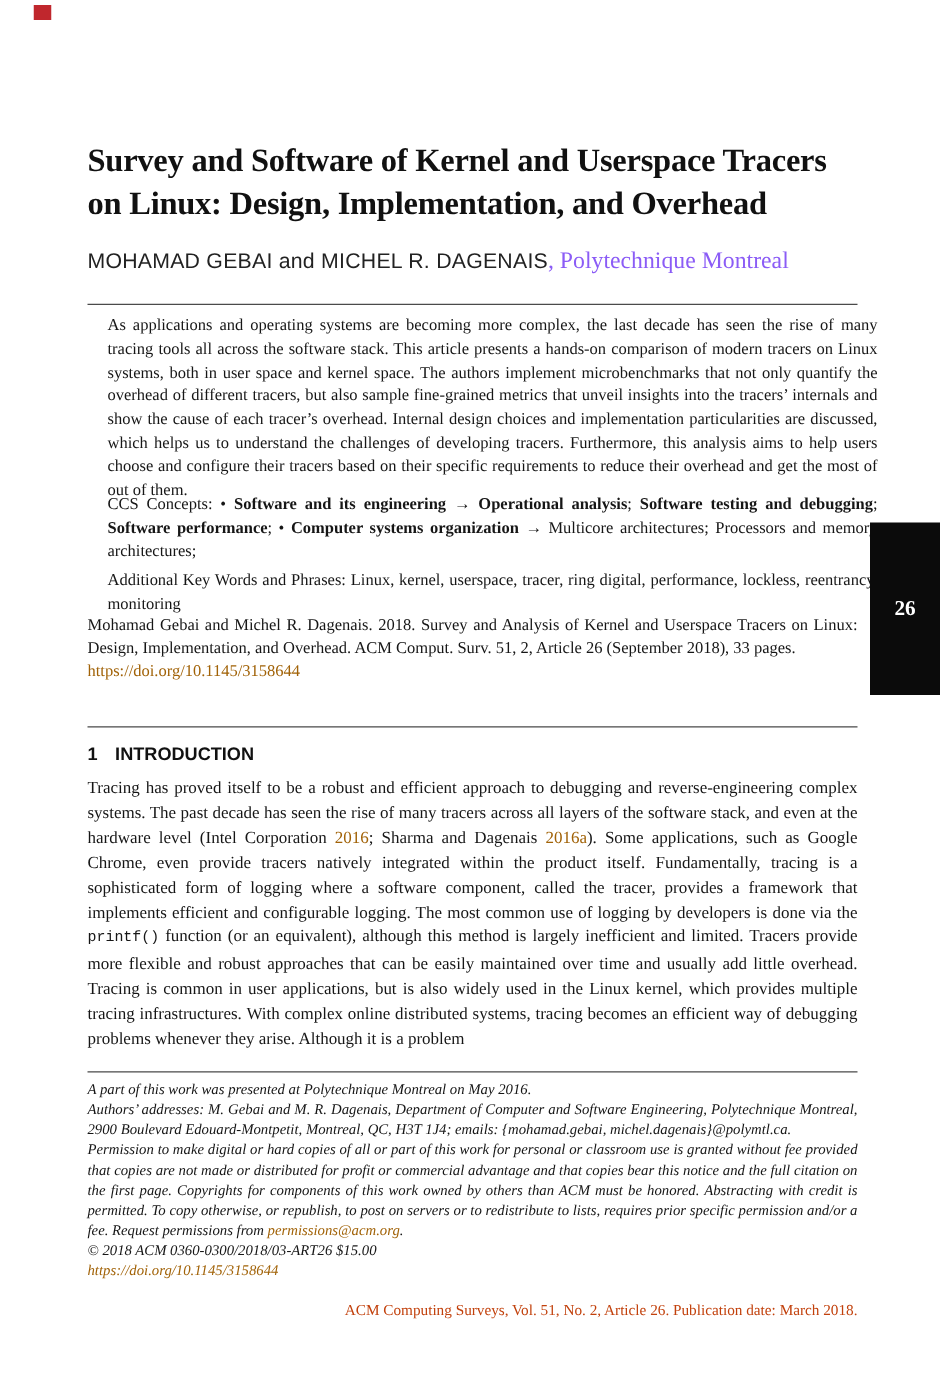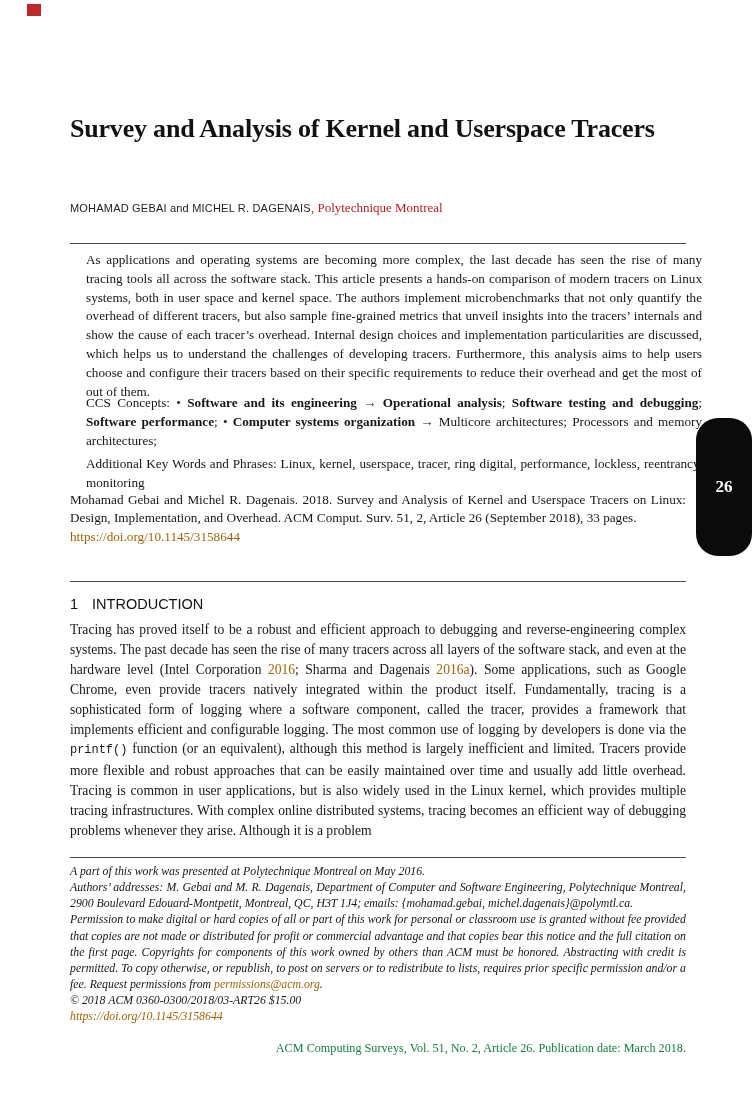--- a/index.html
+++ b/index.html
@@ -9,44 +9,45 @@
   }
   .col{position:absolute;left:70px;width:616px;}
   .justify{text-align:justify;}
   .b{font-weight:bold;}
   .i{}
   .m{font-family:"Liberation Mono","DejaVu Sans Mono",monospace;font-size:0.88em;margin-top:23px;}
   .link{color:#a16207;}
   .corner-marker{position:absolute;left:27px;top:4px;width:14px;height:12px;background:#c0272d;}
   .paper-title{margin:0;font-size:26px;line-height:34px;font-weight:bold;letter-spacing:-0.2px;color:#111;}
   .authors-line{white-space:nowrap;}
-  .author-names{font-family:"Liberation Sans",sans-serif;font-size:11px;letter-spacing:0.2px;color:#222;}
-  .author-affil{font-size:13px;color:#b91c1c;}
+  .author-names{font-family:"Liberation Sans",sans-serif;font-size:17px;letter-spacing:0.2px;color:#222;}
+  .author-affil{font-size:19px;color:#8b5cf6;}
   .rule{position:absolute;left:70px;width:616px;height:0;border-top:1.6px solid #4a4a4a;}
   .body-small{font-size:13.2px;line-height:18.8px;margin-left:16px;}
   .acmref{font-size:13.2px;line-height:18.4px;}
   .acmref-heading{font-weight:bold;}
-  .sechead{font-family:"Liberation Sans",sans-serif;font-weight:normal;font-size:14.5px;color:#111;}
+  .sechead{font-family:"Liberation Sans",sans-serif;font-weight:bold;font-size:14.5px;color:#111;}
   .sec-title{margin-left:14px;}
   .intro-par{font-size:13.6px;line-height:19.9px;}
   .footnotes{font-size:11.8px;line-height:16.15px;font-style:italic;}
-  .footer-cite{font-size:12.2px;text-align:right;color:#15803d;}
+  .footer-cite{font-size:12.2px;text-align:right;color:#c2410c;}
   .article-tab{
     position:absolute;left:696px;top:418px;width:56px;height:138px;background:#0b0b0b;
-    display:flex;align-items:center;justify-content:center;border-radius:22px;
+    display:flex;align-items:center;justify-content:center;
   }
   .article-tab span{color:#ffffff;font-weight:bold;font-size:17px;font-family:"Liberation Serif",serif;}
 </style>
 </head>
 <body>
 
 <div class="corner-marker"></div>
 
 <h1 class="paper-title col" style="top:112px;">
-  <span>Survey and Analysis of Kernel and Userspace Tracers</span><br>
+  <span>Survey and Software of Kernel and Userspace Tracers</span><br>
+  <span>on Linux: Design, Implementation, and Overhead</span>
 </h1>
 
 <div class="authors-line col" style="top:198px;">
   <span class="author-names">MOHAMAD GEBAI and MICHEL R. DAGENAIS</span><span class="author-affil">, Polytechnique Montreal</span>
 </div>
 
 <div class="rule" style="top:243px;"></div>
 
 <div class="col body-small justify" style="top:251px;">As applications and operating systems are becoming more complex, the last decade has seen the rise of many tracing tools all across the software stack. This article presents a hands-on comparison of modern tracers on Linux systems, both in user space and kernel space. The authors implement microbenchmarks that not only quantify the overhead of different tracers, but also sample fine-grained metrics that unveil insights into the tracers’ internals and show the cause of each tracer’s overhead. Internal design choices and implementation particularities are discussed, which helps us to understand the challenges of developing tracers. Furthermore, this analysis aims to help users choose and configure their tracers based on their specific requirements to reduce their overhead and get the most of out of them.</div>
 

